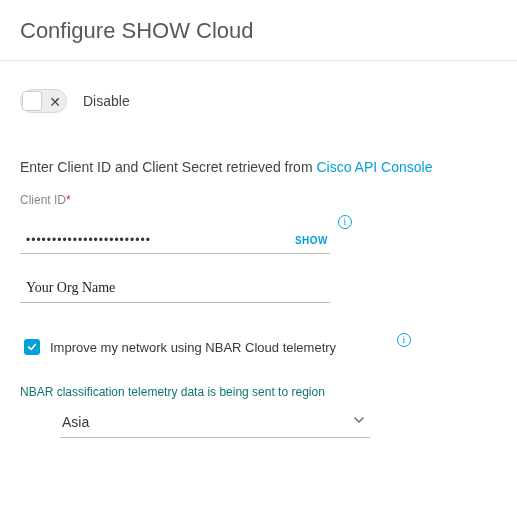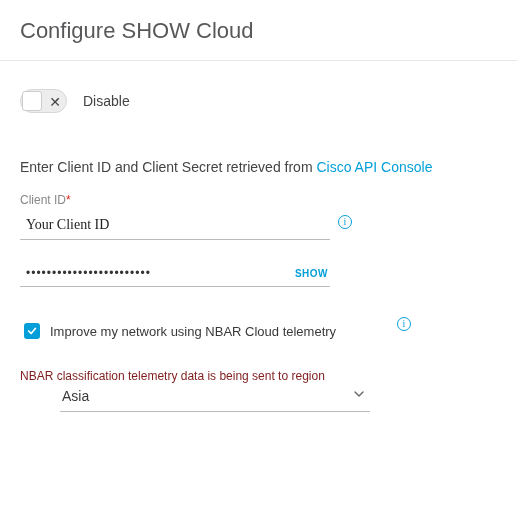--- a/index.html
+++ b/index.html
@@ -136,21 +136,22 @@
     display: flex;
     align-items: center;
     justify-content: center;
     cursor: pointer;
   }
   .checkbox svg { width: 10px; height: 10px; }
   .check-label { font-size: 13px; color: #39393b; }
   .check-row .info-abs { position: absolute; right: 86px; top: -6px; }
   .region-label {
     font-size: 12px;
-    color: #7f1d1d;
+    color: #0f766e;
+    margin-bottom: 10px;
   }
   .select-wrap {
     width: 310px;
     border-bottom: 1px solid #bbb;
     display: flex;
     align-items: center;
     justify-content: space-between;
     padding: 4px 4px 6px 2px;
     cursor: pointer;
     margin-left: 40px;
@@ -173,30 +174,30 @@
 </div>
 
 <div class="lead">
   <span>Enter Client ID and Client Secret retrieved from </span><a>Cisco API Console</a>
 </div>
 
 <div class="field">
   <div class="field-label">
     <span>Client ID</span><span class="req">*</span>
   </div>
-  <input class="field-input" value="Your Client ID" style="">
   <span class="info-icon info-abs">i</span>
 </div>
 
 <div class="field">
   <input class="field-input secret" value="••••••••••••••••••••••••" style="">
   <button class="show-btn">SHOW</button>
 </div>
 
 <div class="field">
+  <input class="field-input" value="Your Org Name" style="">
 </div>
 
 <div class="check-row">
   <div class="checkbox">
     <svg viewBox="0 0 12 12">
         <path d="M2 6 L5 9 L10 3" stroke="#fff" stroke-width="2" fill="none" stroke-linecap="round" stroke-linejoin="round"></path>
       </svg>
   </div>
   <span class="check-label">Improve my network using NBAR Cloud telemetry</span>
   <span class="info-icon info-abs">i</span>

